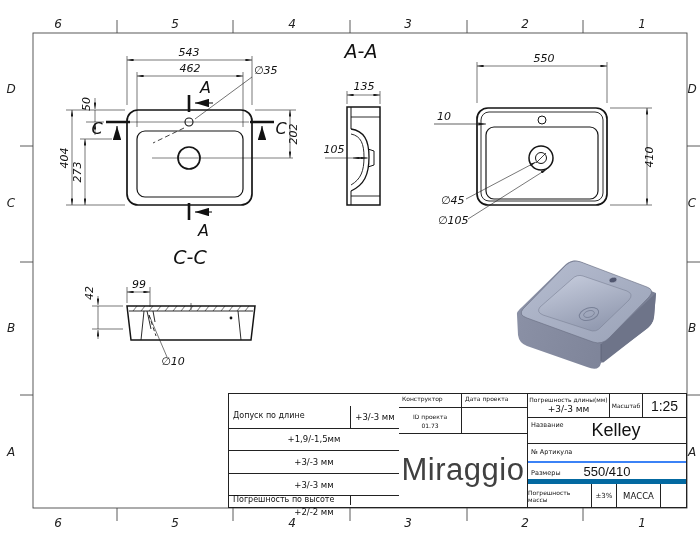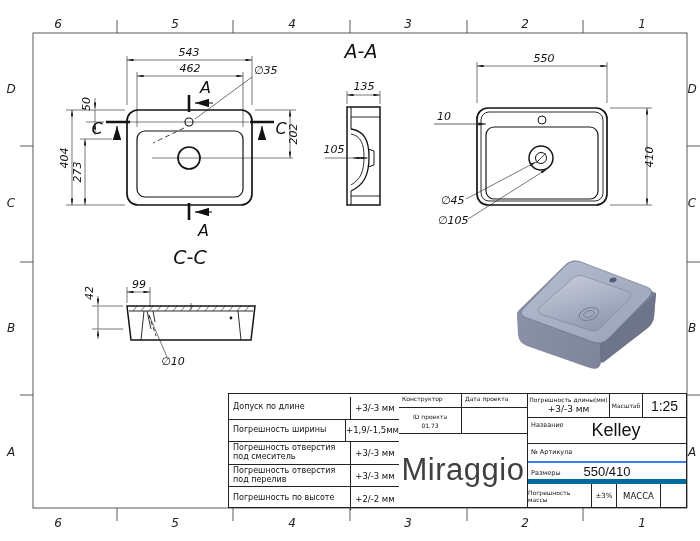--- a/index.html
+++ b/index.html
@@ -8,23 +8,23 @@
   svg.linework{position:absolute;left:0;top:0;}
   .zone{position:absolute;transform:translate(-50%,-50%);font:italic 12px "DejaVu Sans",sans-serif;color:#222;}
   
   .dim{font:italic 11px "DejaVu Sans",sans-serif;fill:#111;}
   .mark{font:italic 16px "DejaVu Sans",sans-serif;fill:#111;}
   .vtitle{font:italic 19px "DejaVu Sans",sans-serif;fill:#111;}
   
   .tb{position:absolute;left:228px;top:393px;width:459px;height:115px;border:1px solid #222;
       box-sizing:border-box;background:#fff;}
   .tb *{box-sizing:border-box;}
-  .tol{position:absolute;left:0;top:3px;width:170px;height:113px;}
+  .tol{position:absolute;left:0;top:12px;width:170px;height:113px;}
   .tol-row{height:22.6px;display:flex;border-bottom:1px solid #222;}
-  .tol-row:last-child{border-bottom:none;}
+  .tol-row:last-child{border-bottom:none;flex-direction:column;}
   .tol-label{width:122px;border-right:1px solid #222;font-size:8px;line-height:1.12;
              display:flex;align-items:center;padding-left:4px;}
   .tol-value{flex:1;display:flex;align-items:center;justify-content:center;font-size:8.5px;white-space:nowrap;}
   .mid{position:absolute;left:170px;top:0;width:129px;height:113px;border-right:1px solid #222;}
   .mid-head{display:flex;height:14px;border-bottom:1px solid #222;}
   .mid-head-c{width:63px;border-right:1px solid #222;font-size:6px;padding:1px 0 0 3px;}
   .mid-head-d{flex:1;font-size:6px;padding:1px 0 0 3px;}
   .mid-id{display:flex;height:26px;border-bottom:1px solid #222;}
   .mid-id-c{width:63px;border-right:1px solid #222;font-size:6px;text-align:center;padding-top:4px;line-height:1.5;}
   .mid-id-d{flex:1;}
@@ -225,29 +225,26 @@
   <div class="zone" style="left:692px;top:328px">B</div>
   <div class="zone" style="left:692px;top:452px">A</div>
 
   <div class="tb">
     <div class="tol">
       <div class="tol-row">
         <div class="tol-label">Допуск по длине</div>
         <div class="tol-value">+3/-3 мм</div>
       </div>
       <div class="tol-row">
-        <div class="tol-label">Погрешность ширины</div>
         <div class="tol-value">+1,9/-1,5мм</div>
       </div>
       <div class="tol-row">
-        <div class="tol-label">Погрешность отверстия под смеситель</div>
         <div class="tol-value">+3/-3 мм</div>
       </div>
       <div class="tol-row">
-        <div class="tol-label">Погрешность отверстия под перелив</div>
         <div class="tol-value">+3/-3 мм</div>
       </div>
       <div class="tol-row">
         <div class="tol-label">Погрешность по высоте</div>
         <div class="tol-value">+2/-2 мм</div>
       </div>
     </div>
 
     <div class="mid">
       <div class="mid-head">

